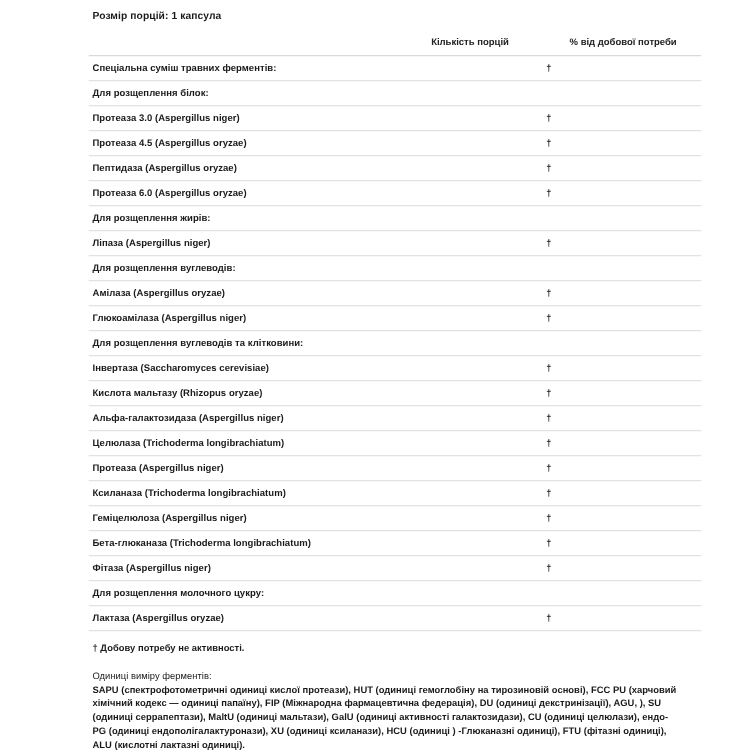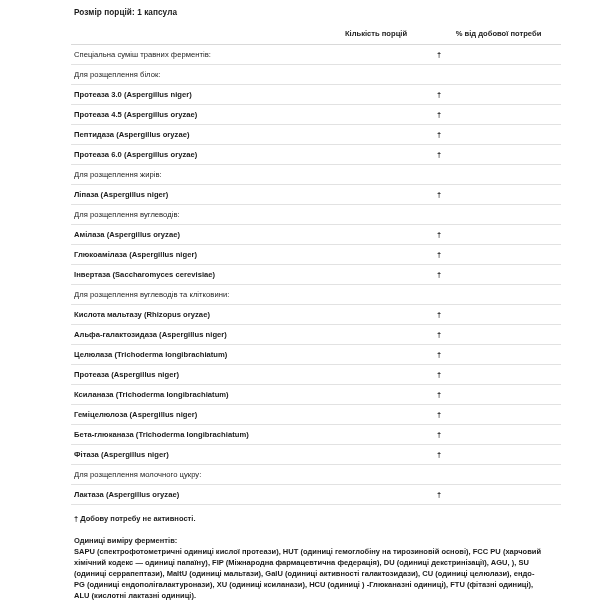--- a/index.html
+++ b/index.html
@@ -61,21 +61,21 @@
     height: 19px;
     font-size: 7.6px;
     color: #1a1a1a;
   }
   tr.data-row td.name {
     font-weight: bold;
     padding-left: 3px;
     letter-spacing: 0.005em;
   }
   tr.data-row.group td.name {
-    font-weight: normal;
+    font-weight: bold;
     margin-top: 22px;
   }
   tr.data-row td.dv {
     font-weight: bold;
     font-size: 7.4px;
     padding-left: 1px;
   }
   tr.data-row td.amt { }
 
   .notes {
@@ -85,21 +85,21 @@
     font-size: 7.5px;
     font-weight: bold;
     line-height: 1.45;
     color: #1a1a1a;
     margin-top: 11px;
     letter-spacing: 0.003em;
   }
   .note-block.tight { margin-top: 9px; }
   .note-heading {
     font-size: 7.5px;
-    font-weight: bold;
+    font-weight: normal;
     line-height: 1.45;
   }
   .note-body {
     font-size: 7.5px;
     font-weight: bold;
     line-height: 1.45;
     text-align: left;
   }
 </style>
 </head>
@@ -171,29 +171,29 @@
         <tr class="data-row">
           <td class="name col-name">Амілаза (Aspergillus oryzae)</td>
           <td class="amt col-amount"></td>
           <td class="dv col-dv">†</td>
         </tr>
         <tr class="data-row">
           <td class="name col-name">Глюкоамілаза (Aspergillus niger)</td>
           <td class="amt col-amount"></td>
           <td class="dv col-dv">†</td>
         </tr>
+        <tr class="data-row group">
+          <td class="name col-name">Для розщеплення вуглеводів та клітковини:</td>
+          <td class="amt col-amount"></td>
+          <td class="dv col-dv"></td>
+        </tr>
         <tr class="data-row">
           <td class="name col-name">Інвертаза (Saccharomyces cerevisiae)</td>
           <td class="amt col-amount"></td>
           <td class="dv col-dv">†</td>
-        </tr>
-        <tr class="data-row group">
-          <td class="name col-name">Для розщеплення вуглеводів та клітковини:</td>
-          <td class="amt col-amount"></td>
-          <td class="dv col-dv"></td>
         </tr>
         <tr class="data-row">
           <td class="name col-name">Кислота мальтазу (Rhizopus oryzae)</td>
           <td class="amt col-amount"></td>
           <td class="dv col-dv">†</td>
         </tr>
         <tr class="data-row">
           <td class="name col-name">Альфа-галактозидаза (Aspergillus niger)</td>
           <td class="amt col-amount"></td>
           <td class="dv col-dv">†</td>

